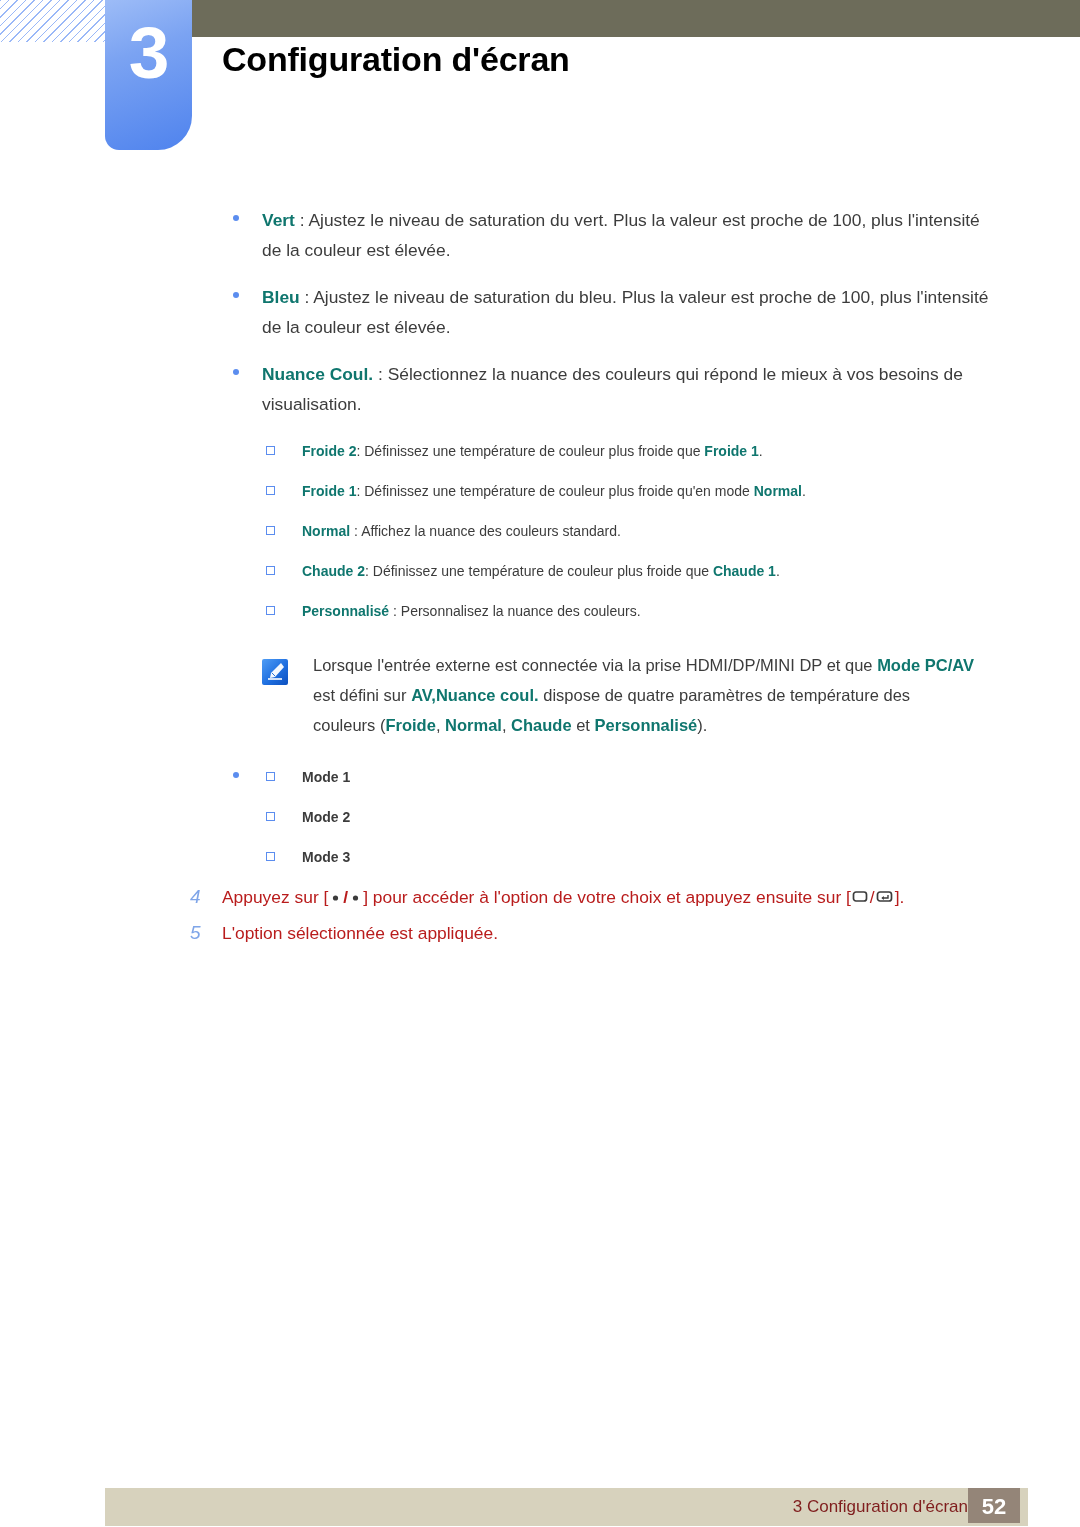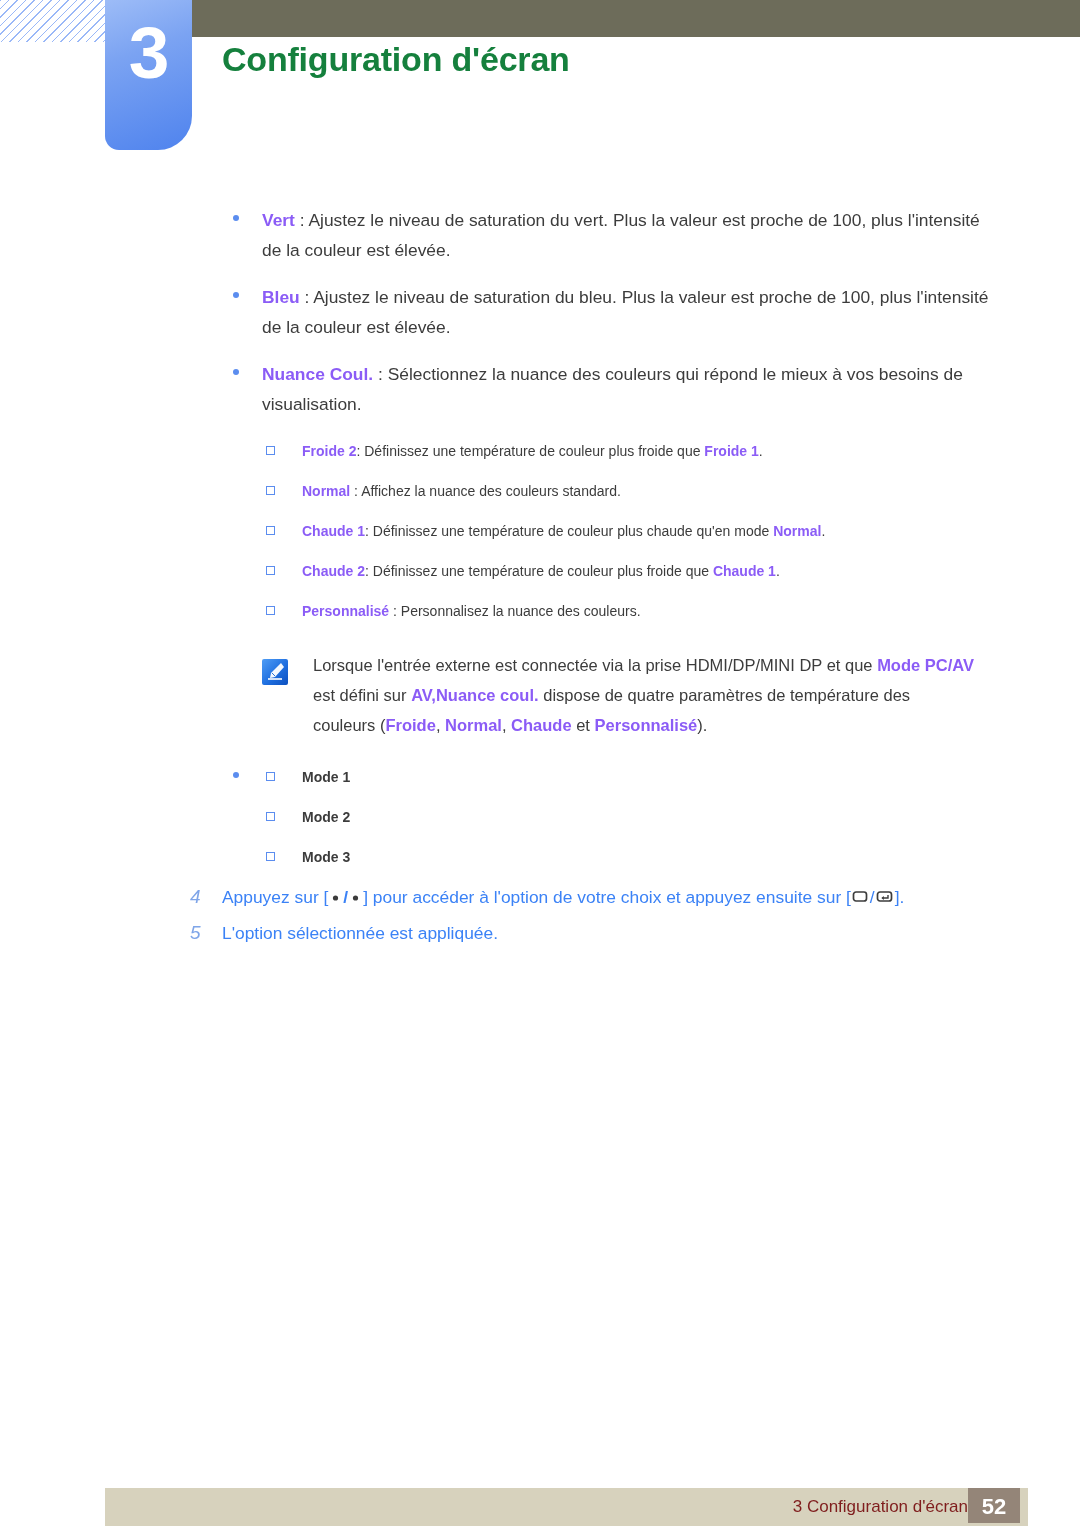--- a/index.html
+++ b/index.html
@@ -49,21 +49,21 @@
     text-align: center;
     color: #ffffff;
     font-size: 73px;
     font-weight: bold;
     line-height: 1;
     letter-spacing: -1px;
   }
   .chapter-title {
     position: absolute;
     left: 222px; top: 40px;
-    color: #15803d;
+    color: #000000;
     font-size: 34px;
     font-weight: bold;
     letter-spacing: -0.2px;
     white-space: nowrap;
   }
 
   
   .content {
     position: absolute;
     left: 0; top: 205px;
@@ -103,21 +103,21 @@
     width: 7px; height: 7px;
     border: 1px solid #5b8def;
     background: transparent;
   }
   .sub-row .txt {
     font-size: 14px;
     line-height: 30px;
     color: #3c3c3c;
   }
 
-  .em { color: #8b5cf6; font-weight: bold; }
+  .em { color: #0f766e; font-weight: bold; }
   .plain { color: #3c3c3c; font-weight: normal; }
 
   
   .note {
     position: relative;
     margin-top: 24px;
     margin-bottom: 22px;
     padding-left: 313px;
     padding-right: 106px;
   }
@@ -148,21 +148,21 @@
     left: 190px;
     top: 0;
     font-size: 19px;
     font-style: italic;
     color: #7fa5e8;
     line-height: 30px;
   }
   .step-row .txt {
     font-size: 17.4px;
     line-height: 30px;
-    color: #3b82f6;
+    color: #b91c1c;
   }
 
   .keyglyph {
     display: inline-block;
     vertical-align: -2px;
     margin: 0 1px;
   }
 
   
   .footer-bar {
@@ -223,30 +223,30 @@
     <span class="txt"><span class="em">Nuance Coul.</span><span class="plain"> : </span><span class="plain">Sélectionnez la nuance des couleurs qui répond le mieux à vos besoins de visualisation.</span></span>
   </div>
 
   <div class="sub-row">
     <span class="sq"></span>
     <span class="txt"><span class="em">Froide 2</span><span class="plain">: </span><span class="plain">Définissez une température de couleur plus froide que </span><span class="em">Froide 1</span><span class="plain">.</span></span>
   </div>
 
   <div class="sub-row">
     <span class="sq"></span>
+    <span class="txt"><span class="em">Froide 1</span><span class="plain">: </span><span class="plain">Définissez une température de couleur plus froide qu'en mode </span><span class="em">Normal</span><span class="plain">.</span></span>
   </div>
 
   <div class="sub-row">
     <span class="sq"></span>
     <span class="txt"><span class="em">Normal</span><span class="plain"> : </span><span class="plain">Affichez la nuance des couleurs standard.</span><span class="em"></span><span class="plain"></span></span>
   </div>
 
   <div class="sub-row">
     <span class="sq"></span>
-    <span class="txt"><span class="em">Chaude 1</span><span class="plain">: </span><span class="plain">Définissez une température de couleur plus chaude qu'en mode </span><span class="em">Normal</span><span class="plain">.</span></span>
   </div>
 
   <div class="sub-row">
     <span class="sq"></span>
     <span class="txt"><span class="em">Chaude 2</span><span class="plain">: </span><span class="plain">Définissez une température de couleur plus froide que </span><span class="em">Chaude 1</span><span class="plain">.</span></span>
   </div>
 
   <div class="sub-row">
     <span class="sq"></span>
     <span class="txt"><span class="em">Personnalisé</span><span class="plain"> : </span><span class="plain">Personnalisez la nuance des couleurs.</span><span class="em"></span><span class="plain"></span></span>

